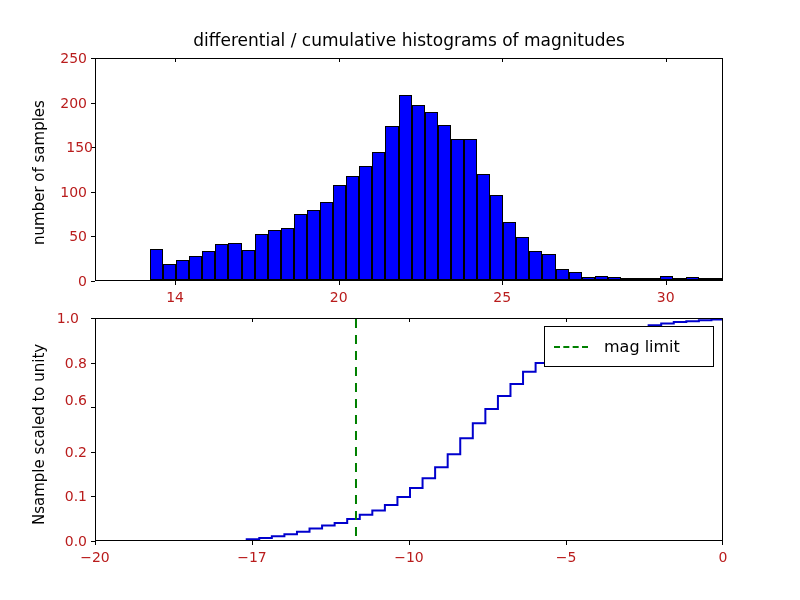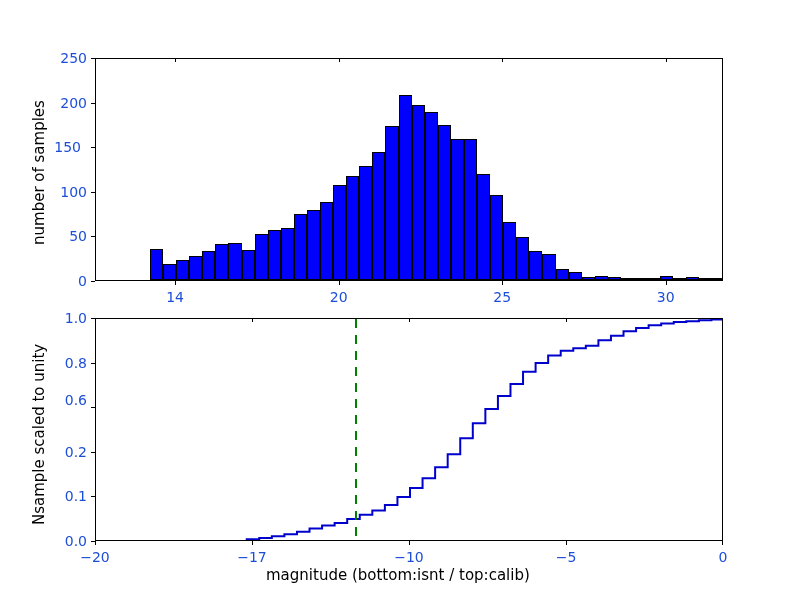--- a/index.html
+++ b/index.html
@@ -33,21 +33,21 @@
   .plotarea {
     position: absolute;
     left: 0; top: 0;
     width: 100%;
     height: 100%;
     overflow: hidden;
   }
   .tick-label {
     position: absolute;
     font-size: 14px;
-    color: #1d4ed8;
+    color: #b91c1c;
     white-space: nowrap;
     line-height: 1;
   }
   .ytick-label { text-align: right; transform: translateY(-50%); }
   .xtick-label { transform: translateX(-50%); }
   .tickmark {
     position: absolute;
     background: #000000;
   }
   .ytickmark { width: 4px; height: 1px; }
@@ -109,20 +109,21 @@
     font-size: 16px;
     color: #000;
     white-space: nowrap;
   }
 </style>
 </head>
 <body>
 
 <div id="figure">
 
+  <div class="figtitle" id="fig-title" style="left:96px; top:32px; width:626px;">differential / cumulative histograms of magnitudes</div>
 
   <div class="axes" id="axes-top" style="left:95px; top:58px; width:628px; height:223px;">
     <div class="plotarea" id="bars-layer">
         <div class="bar" style="left: 53.9687px; width: 13.0833px; height: 31.22px; background: rgb(0, 0, 255); border-color: rgb(0, 0, 0);"></div>
         <div class="bar" style="left: 67.0521px; width: 13.0833px; height: 16.056px; background: rgb(0, 0, 255); border-color: rgb(0, 0, 0);"></div>
         <div class="bar" style="left: 80.1354px; width: 13.0833px; height: 19.624px; background: rgb(0, 0, 255); border-color: rgb(0, 0, 0);"></div>
         <div class="bar" style="left: 93.2188px; width: 13.0833px; height: 24.084px; background: rgb(0, 0, 255); border-color: rgb(0, 0, 0);"></div>
         <div class="bar" style="left: 106.302px; width: 13.0833px; height: 29.436px; background: rgb(0, 0, 255); border-color: rgb(0, 0, 0);"></div>
         <div class="bar" style="left: 119.385px; width: 13.0833px; height: 35.68px; background: rgb(0, 0, 255); border-color: rgb(0, 0, 0);"></div>
         <div class="bar" style="left: 132.469px; width: 13.0833px; height: 37.464px; background: rgb(0, 0, 255); border-color: rgb(0, 0, 0);"></div>
@@ -166,21 +167,21 @@
       </div>
   </div>
   <div id="top-ticks">
       <div class="tickmark ytickmark" style="left: 91px; top: 281px;"></div>
       <div class="tick-label ytick-label" style="left: 29px; top: 281px; width: 58px;">0</div>
       <div class="tickmark ytickmark" style="left: 91px; top: 236.4px;"></div>
       <div class="tick-label ytick-label" style="left: 29px; top: 236.4px; width: 58px;">50</div>
       <div class="tickmark ytickmark" style="left: 91px; top: 191.8px;"></div>
       <div class="tick-label ytick-label" style="left: 29px; top: 191.8px; width: 58px;">100</div>
       <div class="tickmark ytickmark" style="left: 91px; top: 147.2px;"></div>
-      <div class="tick-label ytick-label" style="left: 23px; top: 147.2px; width: 58px;">150</div>
+      <div class="tick-label ytick-label" style="left: 35px; top: 147.2px; width: 58px;">150</div>
       <div class="tickmark ytickmark" style="left: 91px; top: 102.6px;"></div>
       <div class="tick-label ytick-label" style="left: 29px; top: 102.6px; width: 58px;">200</div>
       <div class="tickmark ytickmark" style="left: 91px; top: 58px;"></div>
       <div class="tick-label ytick-label" style="left: 29px; top: 58px; width: 58px;">250</div>
       <div class="tickmark xtickmark" style="left: 175.135px; top: 281px;"></div>
       <div class="tickmark xtickmark" style="left: 175.135px; top: 58px;"></div>
       <div class="tick-label xtick-label" style="left: 175.135px; top: 290px;">14</div>
       <div class="tickmark xtickmark" style="left: 338.677px; top: 281px;"></div>
       <div class="tickmark xtickmark" style="left: 338.677px; top: 58px;"></div>
       <div class="tick-label xtick-label" style="left: 338.677px; top: 290px;">20</div>
@@ -206,34 +207,37 @@
       <div class="tick-label ytick-label" style="left: 29px; top: 541px; width: 58px;">0.0</div>
       <div class="tickmark ytickmark" style="left: 91px; top: 496.4px;"></div>
       <div class="tick-label ytick-label" style="left: 29px; top: 496.4px; width: 58px;">0.1</div>
       <div class="tickmark ytickmark" style="left: 91px; top: 451.8px;"></div>
       <div class="tick-label ytick-label" style="left: 29px; top: 451.8px; width: 58px;">0.2</div>
       <div class="tickmark ytickmark" style="left: 91px; top: 407.2px;"></div>
       <div class="tick-label ytick-label" style="left: 29px; top: 400px; width: 58px;">0.6</div>
       <div class="tickmark ytickmark" style="left: 91px; top: 362.6px;"></div>
       <div class="tick-label ytick-label" style="left: 29px; top: 362.6px; width: 58px;">0.8</div>
       <div class="tickmark ytickmark" style="left: 91px; top: 318px;"></div>
-      <div class="tick-label ytick-label" style="left: 29px; top: 318px; width: 58px;">1.0</div>
+      <div class="tick-label ytick-label" style="left: 21px; top: 318px; width: 58px;">1.0</div>
       <div class="tickmark xtickmark" style="left: 95px; top: 541px;"></div>
       <div class="tickmark xtickmark" style="left: 95px; top: 318px;"></div>
       <div class="tick-label xtick-label" style="left: 95px; top: 550px;">−20</div>
       <div class="tickmark xtickmark" style="left: 252px; top: 541px;"></div>
       <div class="tickmark xtickmark" style="left: 252px; top: 318px;"></div>
       <div class="tick-label xtick-label" style="left: 252px; top: 550px;">−17</div>
       <div class="tickmark xtickmark" style="left: 409px; top: 541px;"></div>
       <div class="tickmark xtickmark" style="left: 409px; top: 318px;"></div>
       <div class="tick-label xtick-label" style="left: 409px; top: 550px;">−10</div>
       <div class="tickmark xtickmark" style="left: 566px; top: 541px;"></div>
       <div class="tickmark xtickmark" style="left: 566px; top: 318px;"></div>
       <div class="tick-label xtick-label" style="left: 566px; top: 550px;">−5</div>
       <div class="tickmark xtickmark" style="left: 722px; top: 541px;"></div>
       <div class="tickmark xtickmark" style="left: 722px; top: 318px;"></div>
       <div class="tick-label xtick-label" style="left: 723px; top: 550px;">0</div>
     </div>
   <div class="axis-title ylabel" style="left:32px; top:525px;">Nsample scaled to unity</div>
-  <div class="axis-title" style="left:266px; top:568px;">magnitude (bottom:isnt / top:calib)</div>
-
+
+  <div class="legend" id="legend-box" style="left:544px; top:326px; width:170px; height:41px;">
+    <span class="legend-sample" style="border-top-color: rgb(0, 128, 0);"></span>
+    <span class="legend-text">mag limit</span>
+  </div>
 
 </div>
 
 </body></html>

